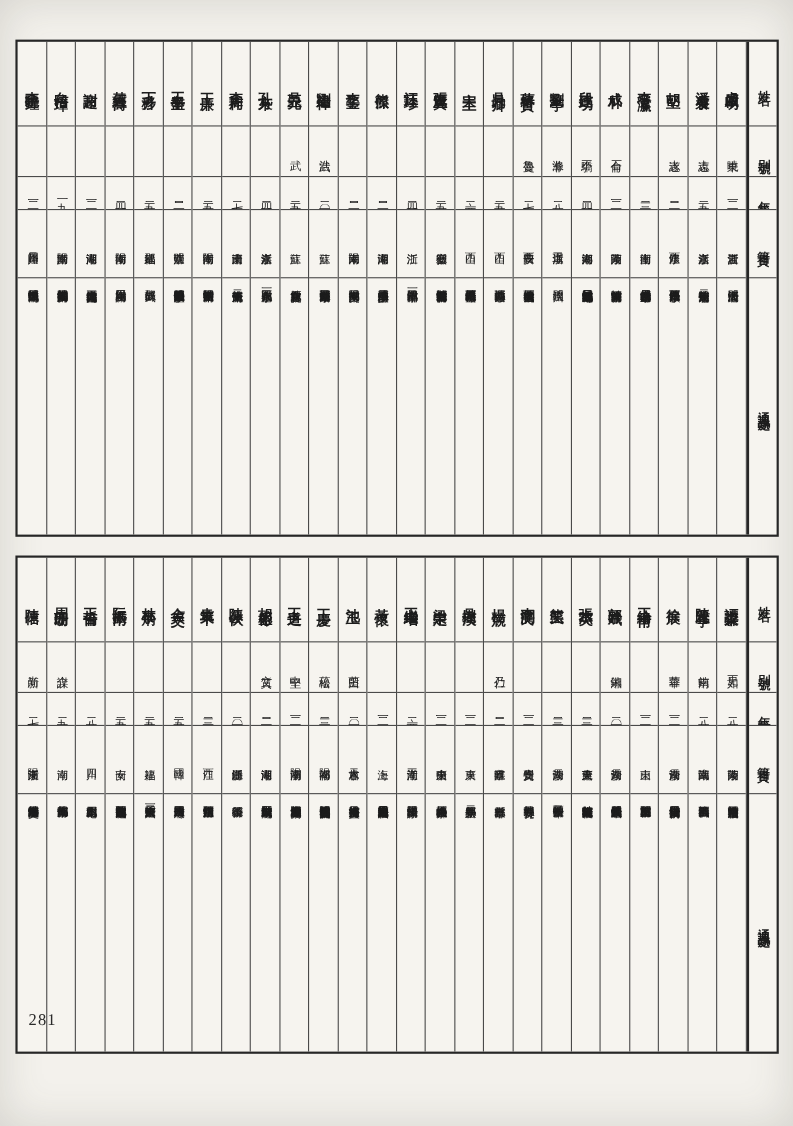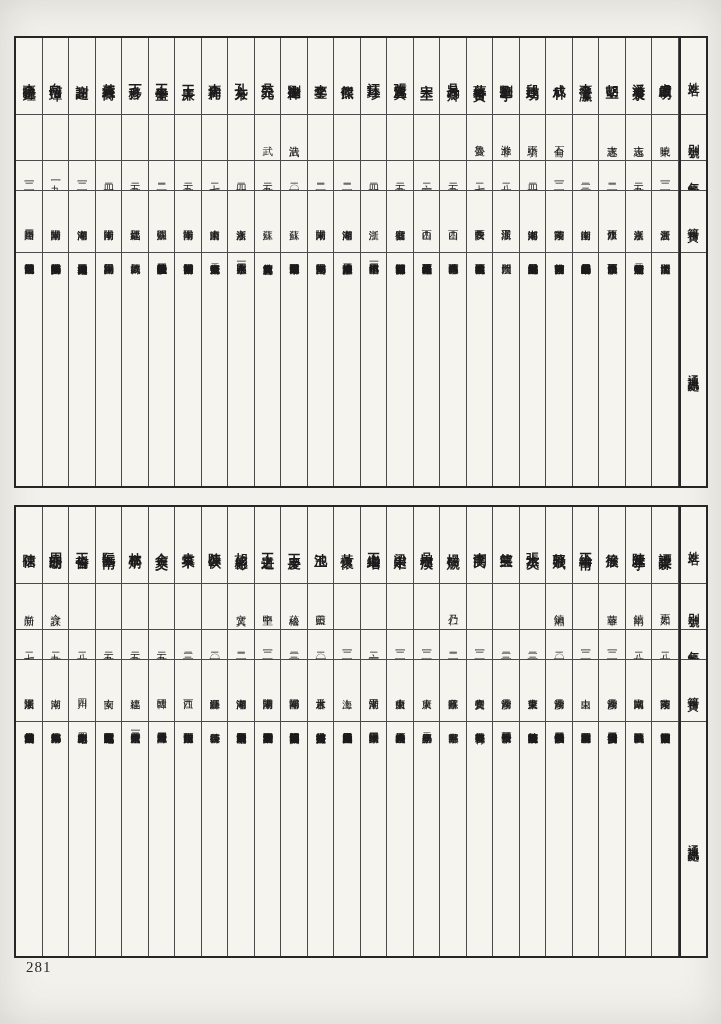--- a/index.html
+++ b/index.html
@@ -45,21 +45,21 @@
   .age{height:30px;}
   .age .vtxt{font-size:10.5px;letter-spacing:1px;}
   .native{height:62px;}
   .native .vtxt{font-size:10px;line-height:12px;letter-spacing:0;}
   .addr{flex:1;align-items:flex-start;justify-content:center;padding:3px 0;}
   .addr .vtxt{font-size:10px;line-height:12.5px;max-height:100%;height:auto;}
   .addr .vtxt.fill{height:calc(100% - 2px);}
   .col.header .cell .vtxt{font-size:11.5px;font-weight:bold;letter-spacing:3px;}
   .col.header .addr{align-items:center;}
   .pagenum{
-    position:absolute;left:26px;top:959px;
+    position:absolute;left:26px;top:920px;
     font-size:15px;letter-spacing:1px;color:#2a2a2a;
   }
 </style>
 </head>
 <body>
 
 <div class="page">
 
   <div class="table" id="table-top">
     <div class="col header">

